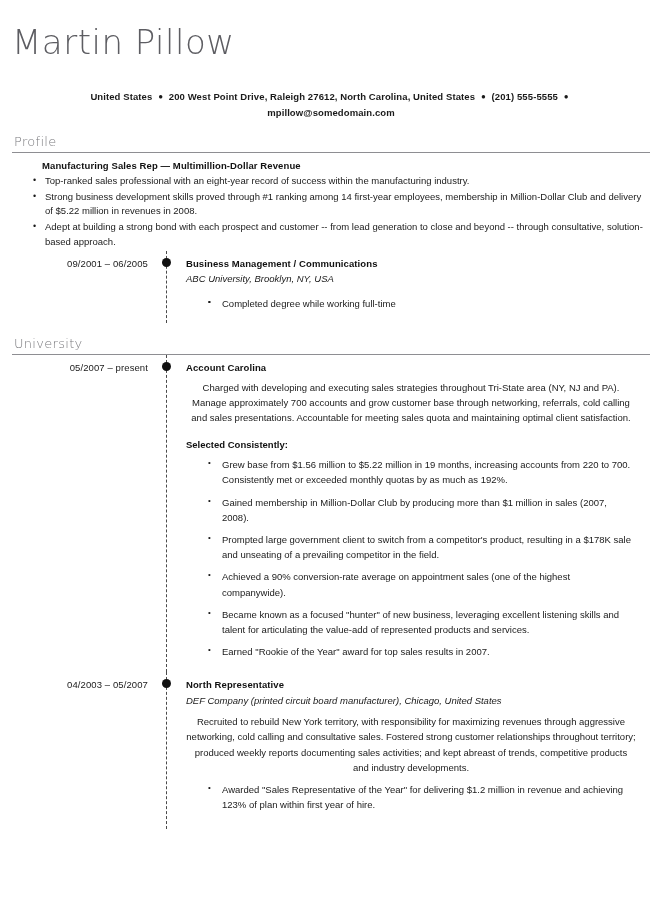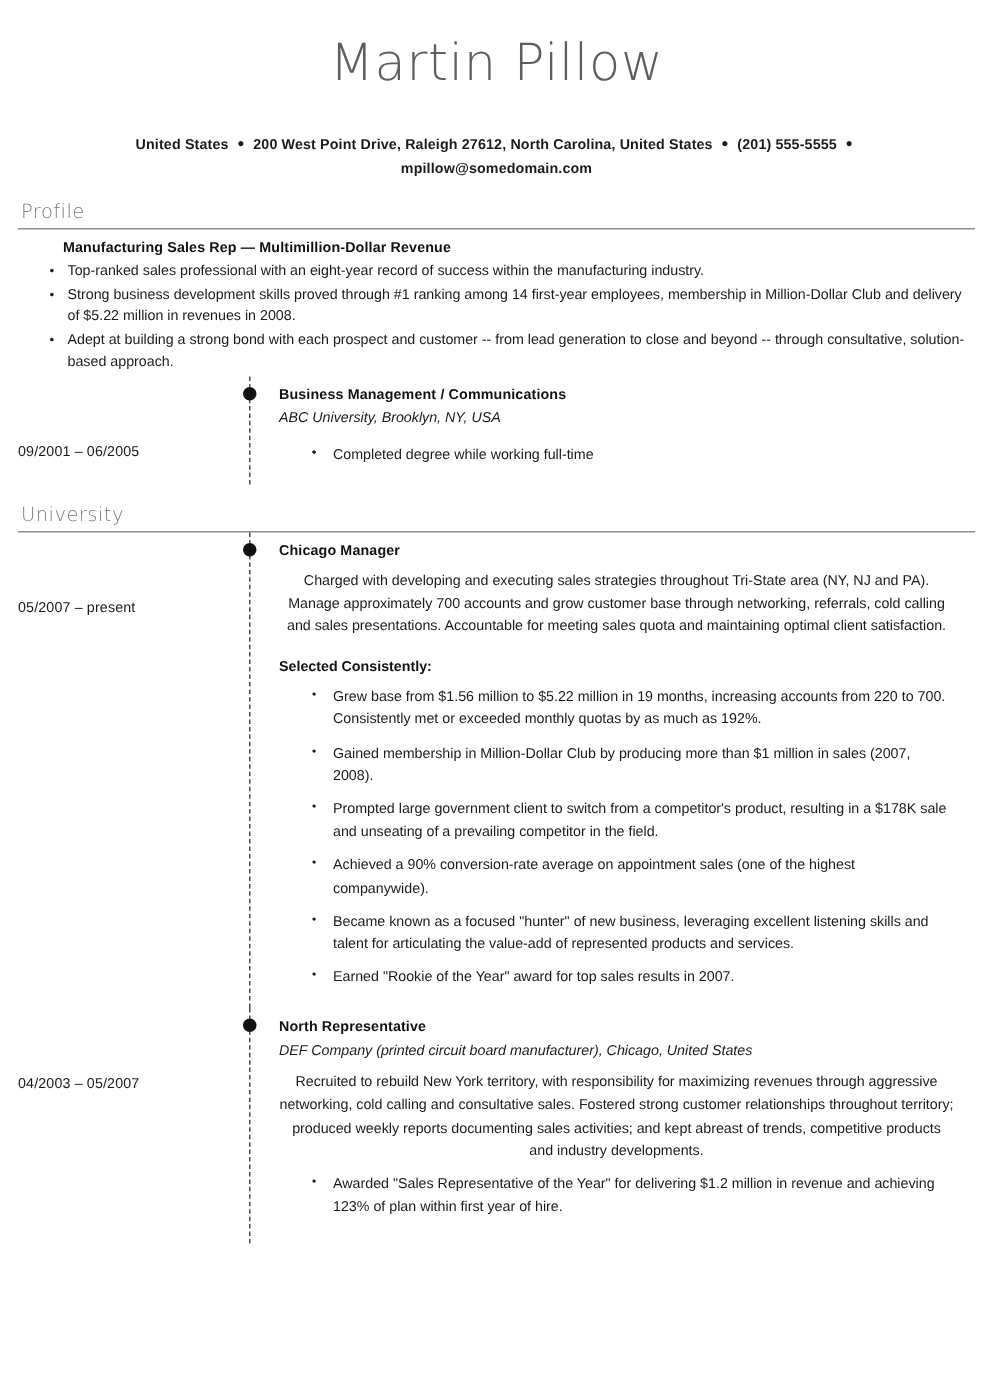--- a/index.html
+++ b/index.html
@@ -17,21 +17,20 @@
   .page {
     position: relative;
     width: 662px;
     height: 924px;
     box-sizing: border-box;
     padding: 0 12px;
   }
 
   
   .name {
-    text-align: center;
     font-size: 34px;
     font-weight: 300;
     letter-spacing: 0.5px;
     color: #5d5d62;
     margin: 22px 0 0 0;
     line-height: 1.2;
     font-family: "DejaVu Sans", sans-serif;
   }
   .contact {
     text-align: center;
@@ -105,26 +104,26 @@
     position: relative;
   }
   .entry {
     position: relative;
     display: flex;
     align-items: flex-start;
   }
   .entry .date {
     width: 136px;
     flex: 0 0 136px;
+    text-align: right;
     font-size: 9.5px;
     color: #1a1a1a;
     padding-top: 7px;
     padding-right: 0;
     letter-spacing: 0.1px;
-    margin-top: 38px;
   }
   .entry .marker {
     flex: 0 0 38px;
     width: 38px;
     position: relative;
     align-self: stretch;
   }
   .entry .marker .vline {
     position: absolute;
     left: 18px;
@@ -251,21 +250,21 @@
   </div>
   <div class="entries">
 
     <div class="entry">
       <div class="date">05/2007 – present</div>
       <div class="marker">
         <div class="vline"></div>
         <div class="bullet"></div>
       </div>
       <div class="content">
-        <div class="role">Chicago Manager</div>
+        <div class="role">Account Carolina</div>
         <div class="desc">Charged with developing and executing sales strategies throughout Tri-State area (NY, NJ and PA). Manage approximately 700 accounts and grow customer base through networking, referrals, cold calling and sales presentations. Accountable for meeting sales quota and maintaining optimal client satisfaction.</div>
         <div class="sub-title">Selected Consistently:</div>
         <ul class="bullets">
           <li><span class="dot">•</span><span>Grew base from $1.56 million to $5.22 million in 19 months, increasing accounts from 220 to 700. Consistently met or exceeded monthly quotas by as much as 192%.</span></li>
           <li><span class="dot">•</span><span>Gained membership in Million-Dollar Club by producing more than $1 million in sales (2007, 2008).</span></li>
           <li><span class="dot">•</span><span>Prompted large government client to switch from a competitor's product, resulting in a $178K sale and unseating of a prevailing competitor in the field.</span></li>
           <li><span class="dot">•</span><span>Achieved a 90% conversion-rate average on appointment sales (one of the highest companywide).</span></li>
           <li><span class="dot">•</span><span>Became known as a focused "hunter" of new business, leveraging excellent listening skills and talent for articulating the value-add of represented products and services.</span></li>
           <li><span class="dot">•</span><span>Earned "Rookie of the Year" award for top sales results in 2007.</span></li>
         </ul>

